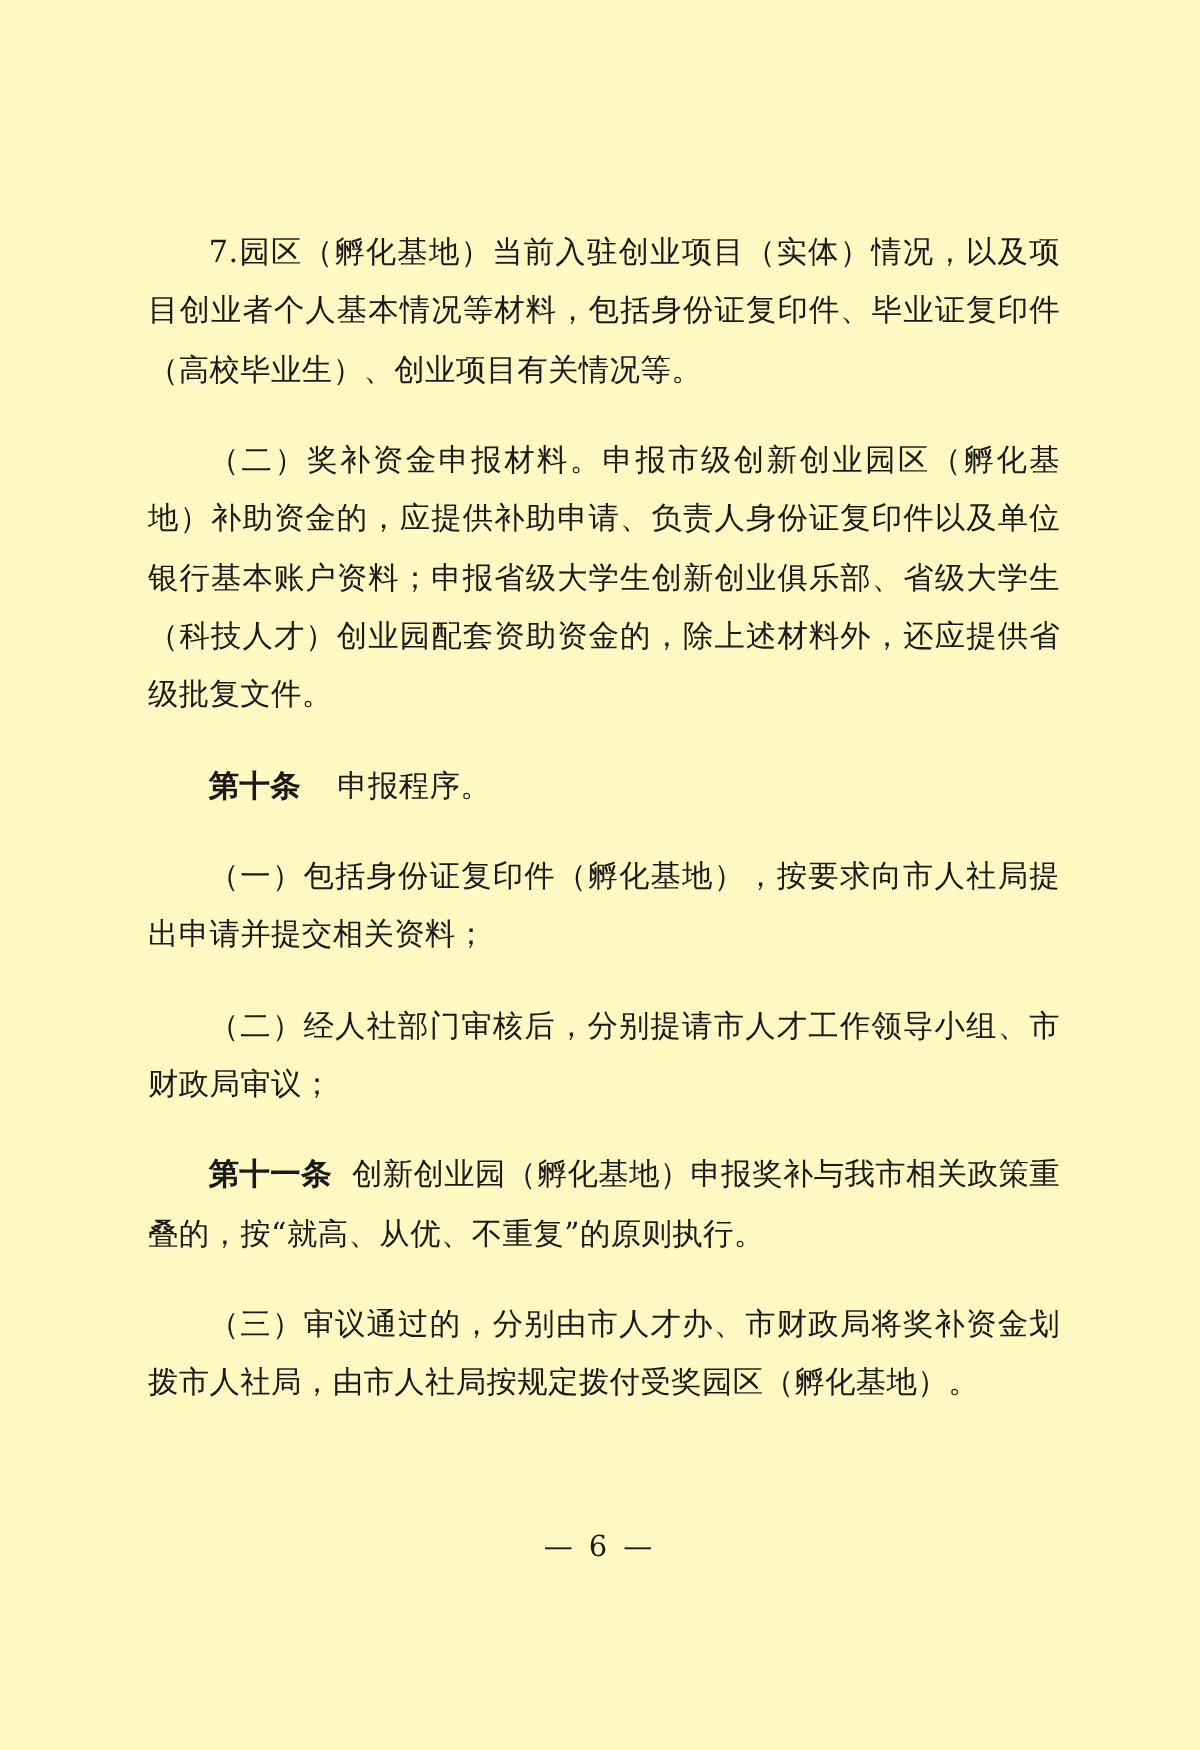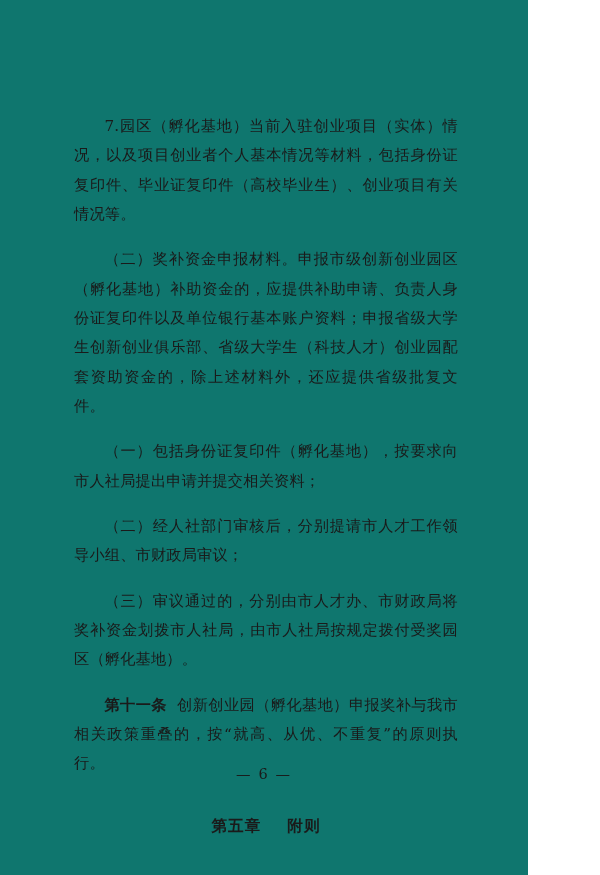--- a/index.html
+++ b/index.html
@@ -9,25 +9,25 @@
   body {
     width: 600px;
     height: 875px;
     background: #ffffff;
     font-family: "DejaVu Serif", "Liberation Serif", serif;
     color: #151515;
     overflow: hidden;
   }
   .page {
     position: relative;
-    width: 528px;
+    width: 600px;
     height: 875px;
     box-sizing: border-box;
     padding: 112px 70px 0 74px;
-    background: #0f766e;
+    background: #fef9c3;
   }
   .doc-body {
     font-size: 15.2px;
     line-height: 1.93;
     text-align: justify;
     text-justify: inter-ideograph;
     letter-spacing: 0.2px;
     color: #1a1a1a;
   }
   .para {
@@ -75,30 +75,30 @@
 </head>
 <body>
 
 <div class="page">
   <div class="doc-body">
 
     <p class="para">7.园区（孵化基地）当前入驻创业项目（实体）情况，以及项目创业者个人基本情况等材料，包括身份证复印件、毕业证复印件（高校毕业生）、创业项目有关情况等。</p>
 
     <p class="para">（二）奖补资金申报材料。申报市级创新创业园区（孵化基地）补助资金的，应提供补助申请、负责人身份证复印件以及单位银行基本账户资料；申报省级大学生创新创业俱乐部、省级大学生（科技人才）创业园配套资助资金的，除上述材料外，还应提供省级批复文件。</p>
 
+    <p class="para"><span class="bold-lead">第十条</span><span class="gap" style="display:inline-block;width:18px"></span><span>申报程序。</span></p>
 
     <p class="para">（一）包括身份证复印件（孵化基地），按要求向市人社局提出申请并提交相关资料；</p>
 
     <p class="para">（二）经人社部门审核后，分别提请市人才工作领导小组、市财政局审议；</p>
 
+    <p class="para"><span class="bold-lead">第十一条</span><span class="gap" style="display:inline-block;width:10px"></span><span>创新创业园（孵化基地）申报奖补与我市相关政策重叠的，按“就高、从优、不重复”的原则执行。</span></p>
+
     <p class="para">（三）审议通过的，分别由市人才办、市财政局将奖补资金划拨市人社局，由市人社局按规定拨付受奖园区（孵化基地）。</p>
-
-    <p class="para"><span class="bold-lead">第十一条</span><span class="gap" style="display:inline-block;width:10px"></span><span>创新创业园（孵化基地）申报奖补与我市相关政策重叠的，按“就高、从优、不重复”的原则执行。</span></p>
 
     <div class="spacer-sm"></div>
 
-    <p class="chapter-title"><span>第五章</span><span class="gap"></span><span>附则</span></p>
 
 
   </div>
 
   <div class="page-number"><span class="dash">—</span><span>6</span><span class="dash">—</span></div>
 </div>
 
 </body></html>

